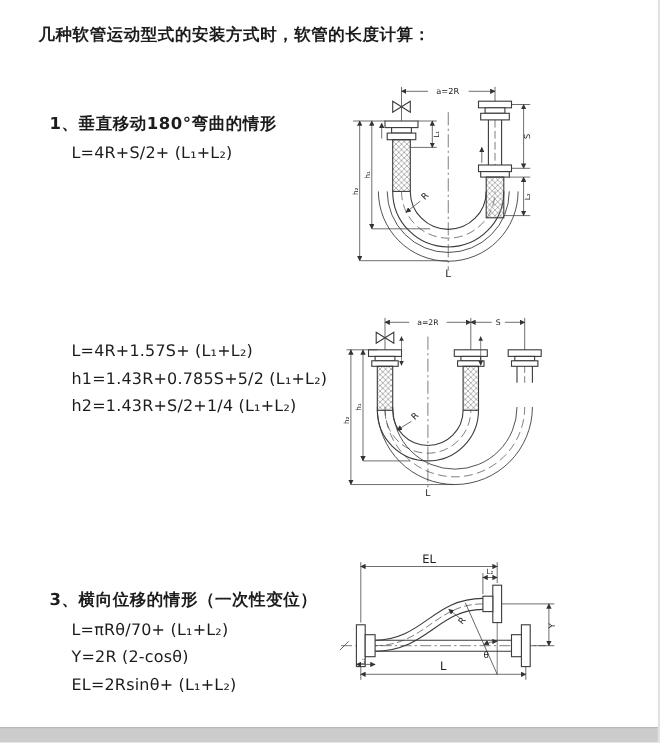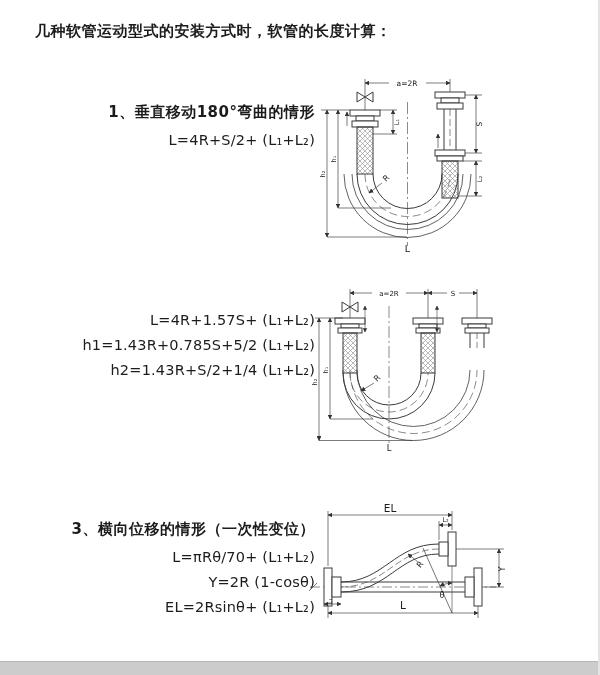--- a/index.html
+++ b/index.html
@@ -1,20 +1,20 @@
 <!DOCTYPE html>
 <html><head>
 <meta charset="utf-8">
 <style>
   html,body{margin:0;padding:0;background:#ffffff;}
   body{width:600px;height:675px;position:relative;overflow:hidden;
        font-family:"DejaVu Sans","Liberation Sans",sans-serif;color:#1c1c1c;}
   .page-title{position:absolute;left:35px;top:22px;font-size:15px;font-weight:bold;letter-spacing:.5px;}
-  .section{position:absolute;left:45px;width:270px;text-align:right;}
-  .sec1{top:103px;} .sec2{top:308px;} .sec3{top:520px;}
+  .section{position:absolute;left:45px;width:270px;}
+  .sec1{top:103px;} .sec2{top:308px;} .sec3{top:536px;}
   .sec-heading{font-size:15px;font-weight:bold;letter-spacing:.5px;margin:0 0 6px 0;}
   .formula{font-size:14.5px;margin-left:20px;line-height:25px;white-space:nowrap;letter-spacing:.2px;}
   .diagram{position:absolute;}
   .d1{left:305px;top:66px;} .d2{left:303px;top:278px;} .d3{left:296px;top:496px;}
   svg text{font-family:"DejaVu Sans","Liberation Sans",sans-serif;fill:#1c1c1c;}
   .scan-strip{position:absolute;left:0;bottom:0;width:600px;height:13px;background:#cccccc;border-top:1px solid #b5b5b5;}
   .scan-edge-r{position:absolute;right:0;top:0;width:2px;height:675px;background:#e3e3e3;}
 </style>
 </head>
 <body>
@@ -28,21 +28,21 @@
 
 <div class="section sec2">
   <div class="formula">L=4R+1.57S+ (L₁+L₂)</div>
   <div class="formula">h1=1.43R+0.785S+5/2 (L₁+L₂)</div>
   <div class="formula">h2=1.43R+S/2+1/4 (L₁+L₂)</div>
 </div>
 
 <div class="section sec3">
   <div class="sec-heading">3、横向位移的情形（一次性变位）</div>
   <div class="formula">L=πRθ/70+ (L₁+L₂)</div>
-  <div class="formula">Y=2R (1-cosθ)</div>
+  <div class="formula">Y=2R (2-cosθ)</div>
   <div class="formula">EL=2Rsinθ+ (L₁+L₂)</div>
 </div>
 
 <svg class="diagram d1" width="295" height="200" viewBox="0 0 295 200">
   <defs>
     <pattern id="p1" width="5" height="5" patternUnits="userSpaceOnUse">
       <path d="M0,0 L5,5 M5,0 L0,5" stroke="#8a8a8a" stroke-width="0.6"></path>
     </pattern>
     <marker id="a1" viewBox="0 0 10 10" refX="9" refY="5" markerWidth="7" markerHeight="7" orient="auto-start-reverse" markerUnits="strokeWidth">
       <path d="M0,0 L10,5 L0,10 z" fill="#333"></path>

